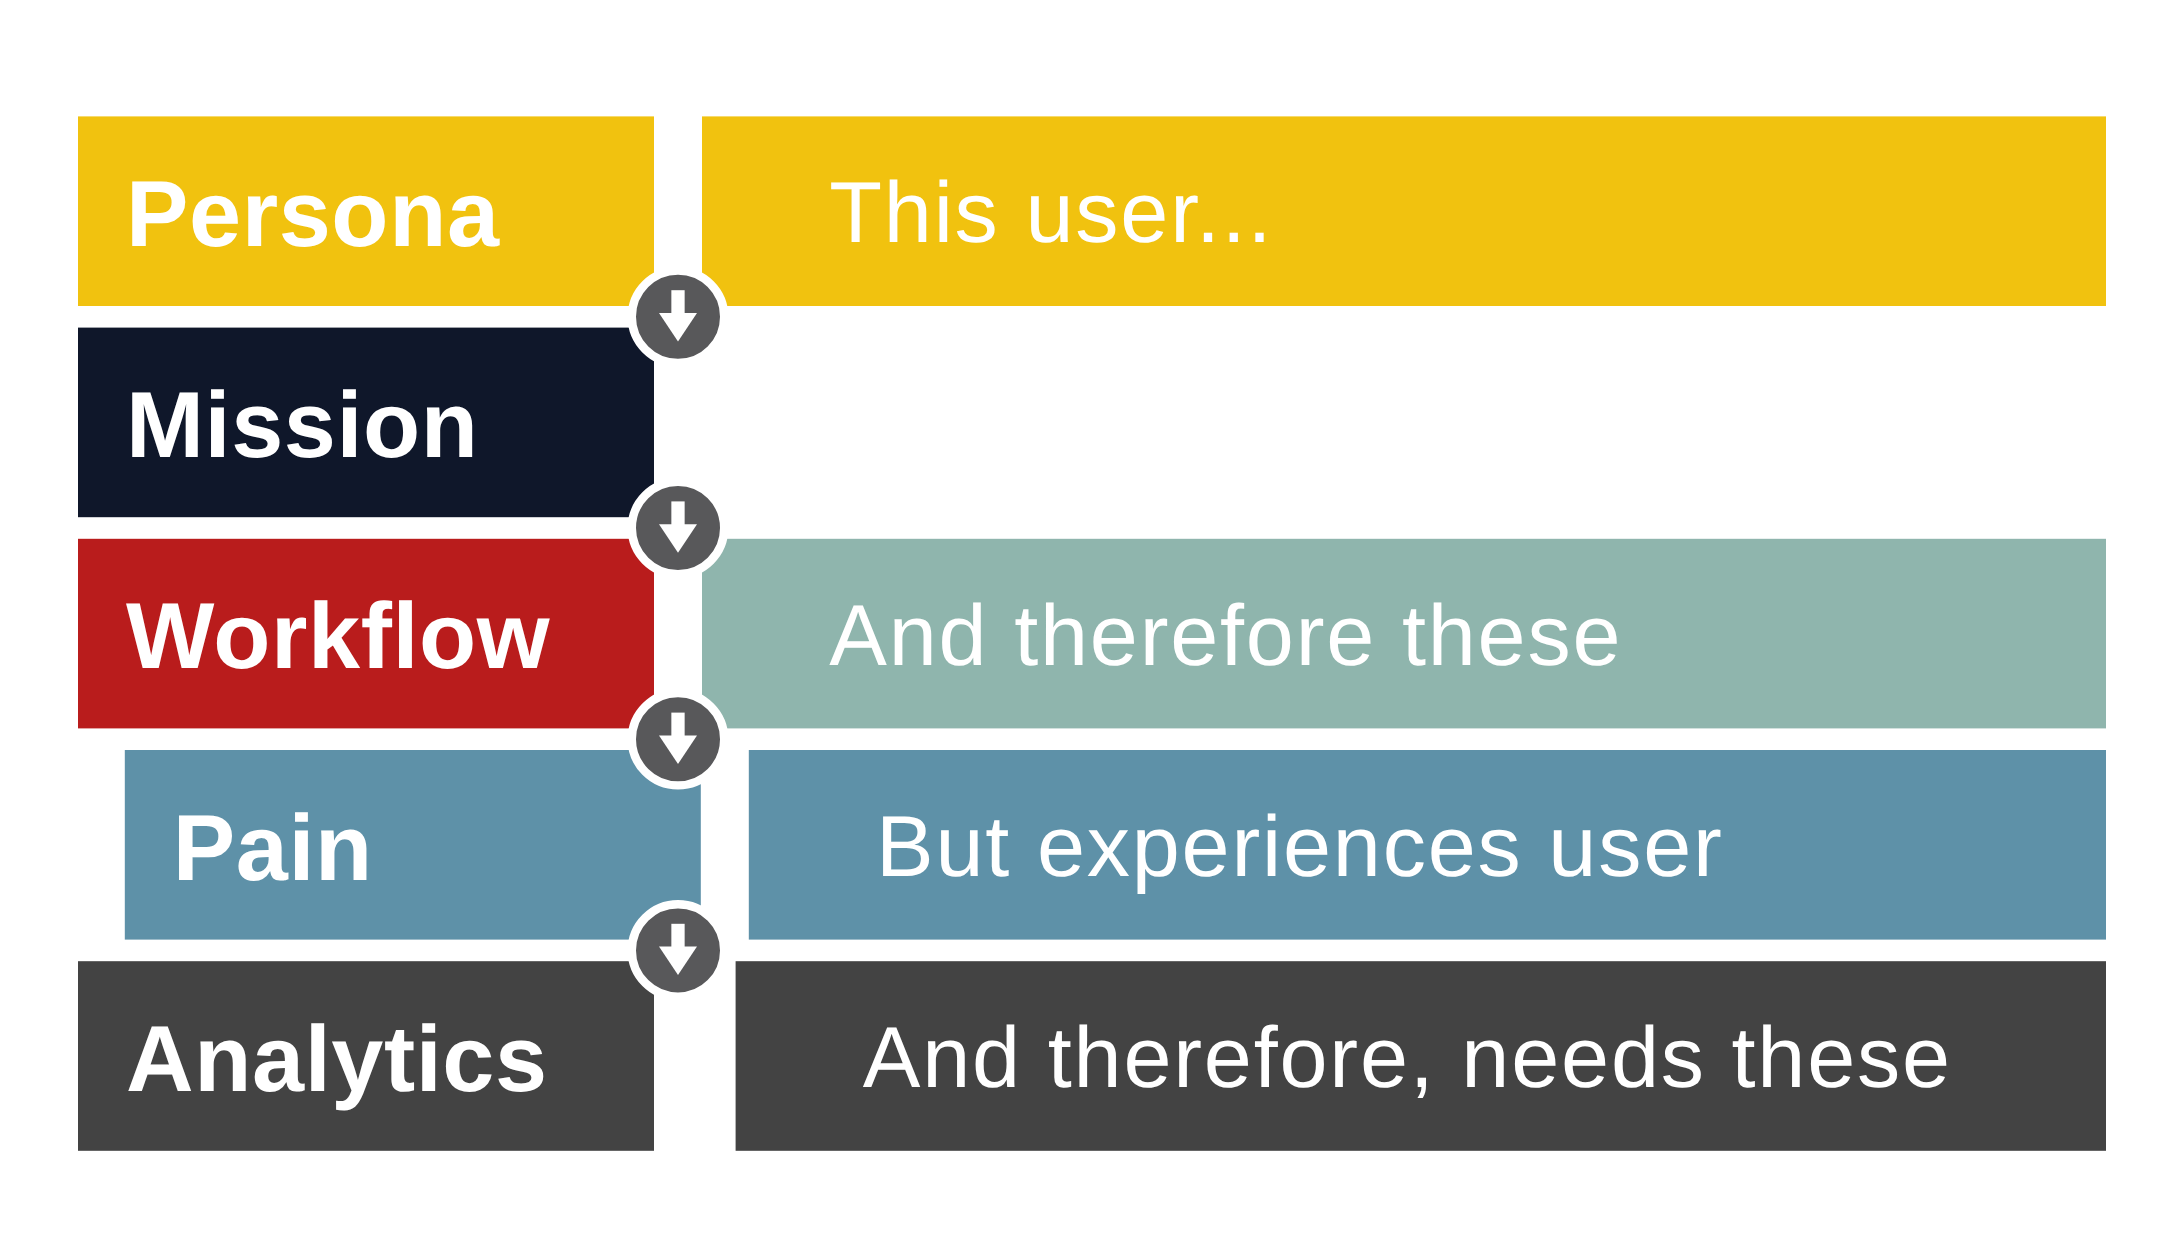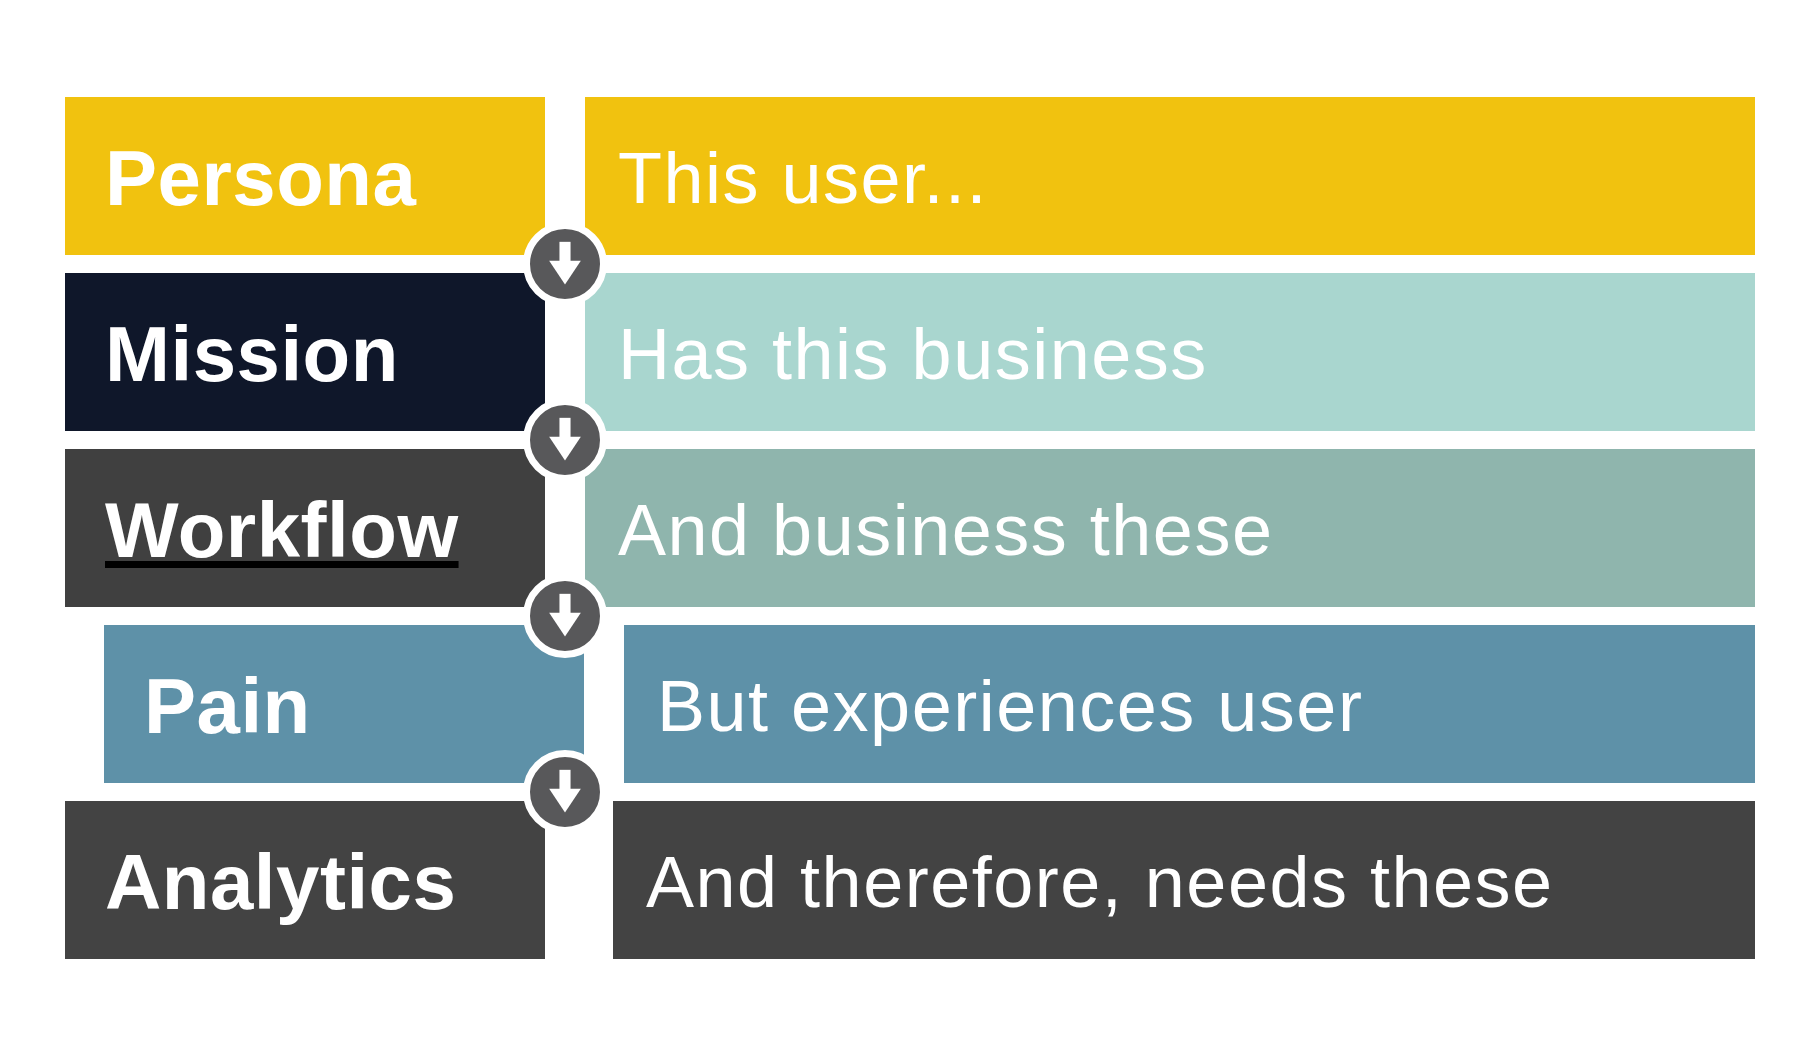--- a/index.html
+++ b/index.html
@@ -38,21 +38,21 @@
   }
   .col-gap {
     width: 40px;
     flex: 0 0 40px;
   }
   .desc-cell {
     flex: 1 1 auto;
     display: flex;
     align-items: center;
     box-sizing: border-box;
-    padding-left: 33px;
+    padding-left: 106px;
   }
   .label-text {
     color: #ffffff;
     font-size: 78px;
     font-weight: bold;
     letter-spacing: 0.5px;
     white-space: nowrap;
     line-height: 1;
     padding-top: 4px;
   }
@@ -103,32 +103,29 @@
       <div class="desc-cell" style="background-color: rgb(241, 194, 15);">
         <span class="desc-text">This user...</span>
       </div>
     </div>
 
     <div class="row">
       <div class="label-cell" style="background-color: #0f172a;">
         <span class="label-text">Mission</span>
       </div>
       <div class="col-gap"></div>
-      <div class="desc-cell" style="background-color: rgb(169, 214, 207);">
-        <span class="desc-text">Has this business</span>
-      </div>
     </div>
 
     <div class="row">
-      <div class="label-cell" style="background-color: #404040; text-decoration: underline;">
+      <div class="label-cell" style="background-color: #b91c1c;">
         <span class="label-text">Workflow</span>
       </div>
       <div class="col-gap"></div>
       <div class="desc-cell" style="background-color: rgb(143, 181, 173);">
-        <span class="desc-text">And business these</span>
+        <span class="desc-text">And therefore these</span>
       </div>
     </div>
 
     <div class="row">
       <div class="label-cell" style="background-color: rgb(94, 145, 168); margin-left: 39px;">
         <span class="label-text">Pain</span>
       </div>
       <div class="col-gap"></div>
       <div class="desc-cell" style="background-color: rgb(94, 145, 168);">
         <span class="desc-text">But experiences user</span>

